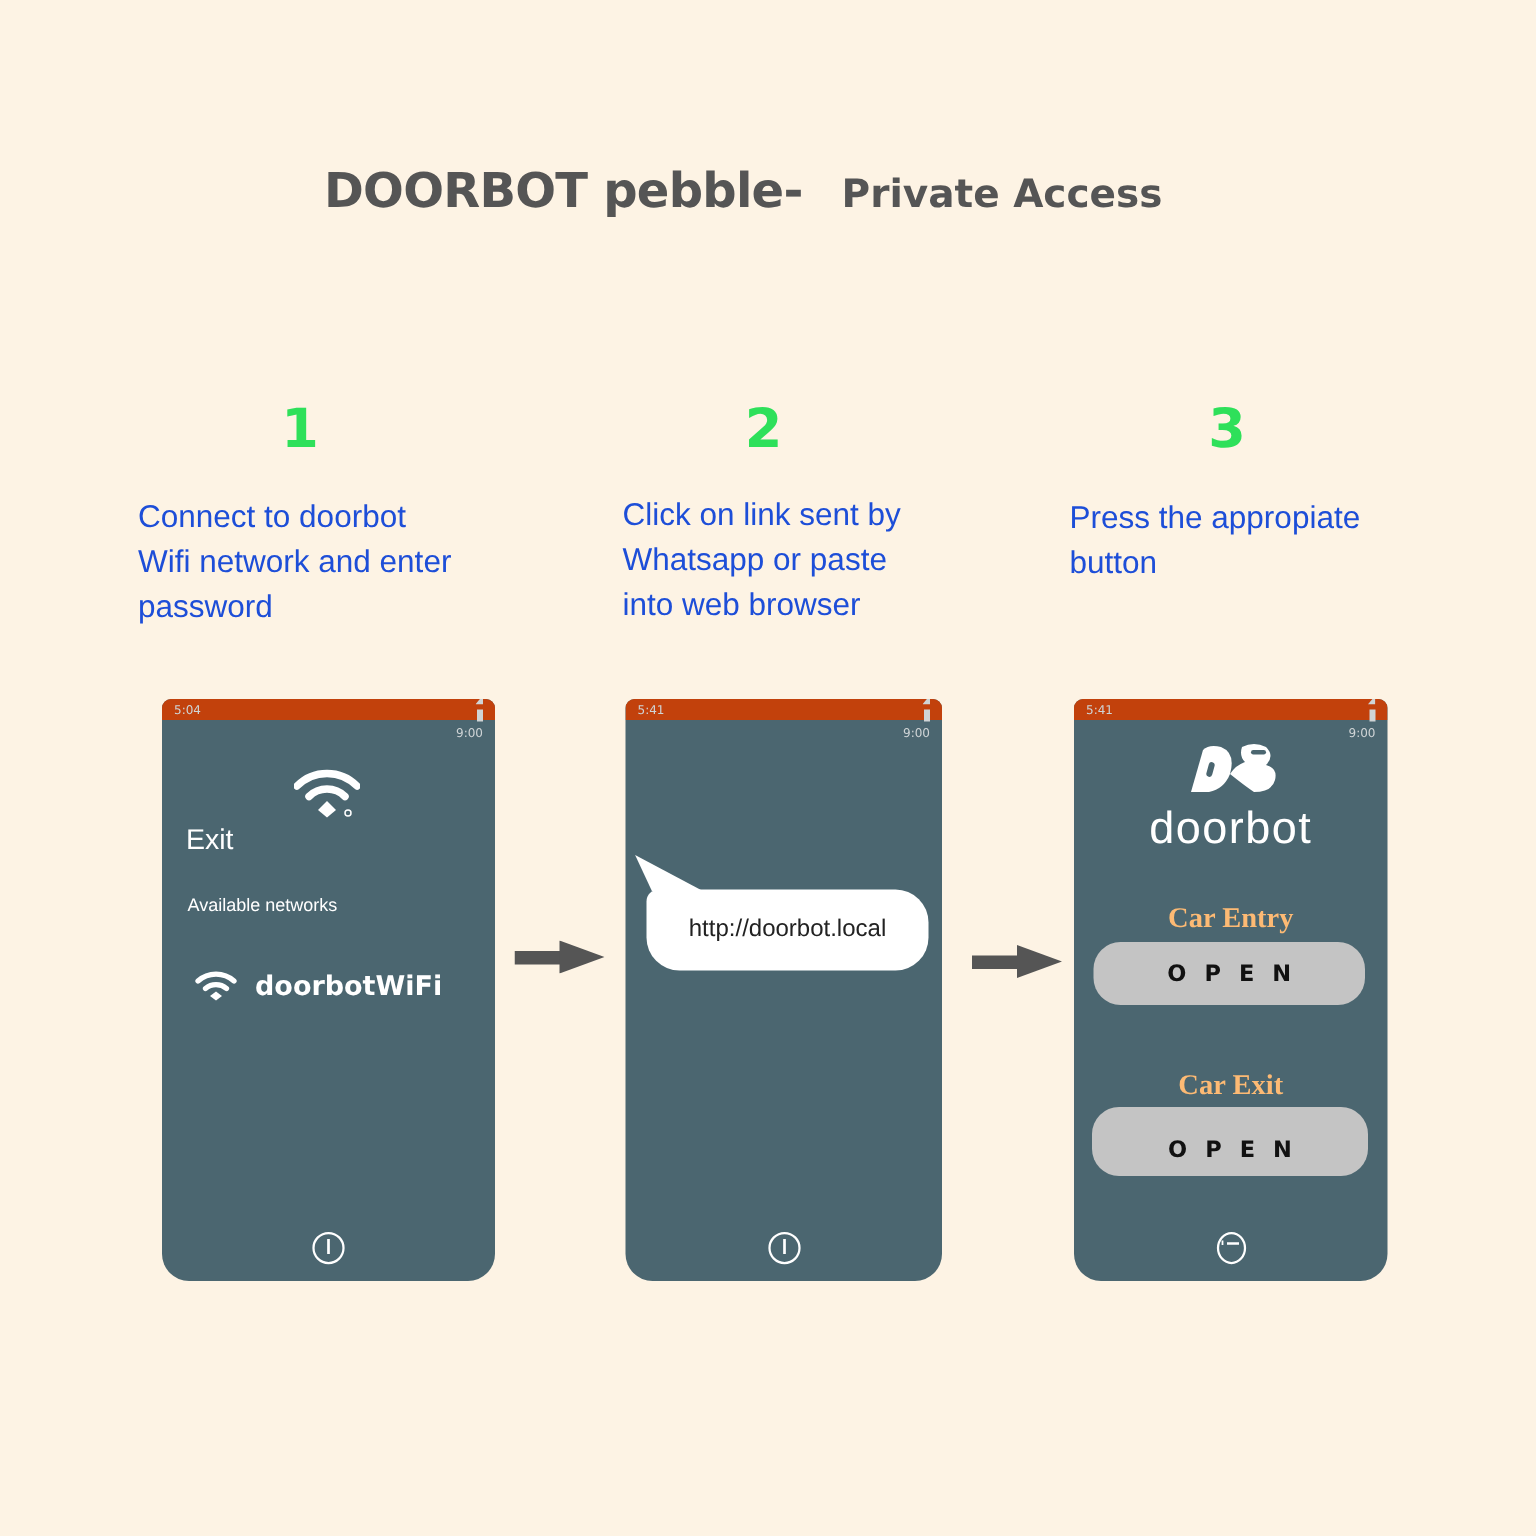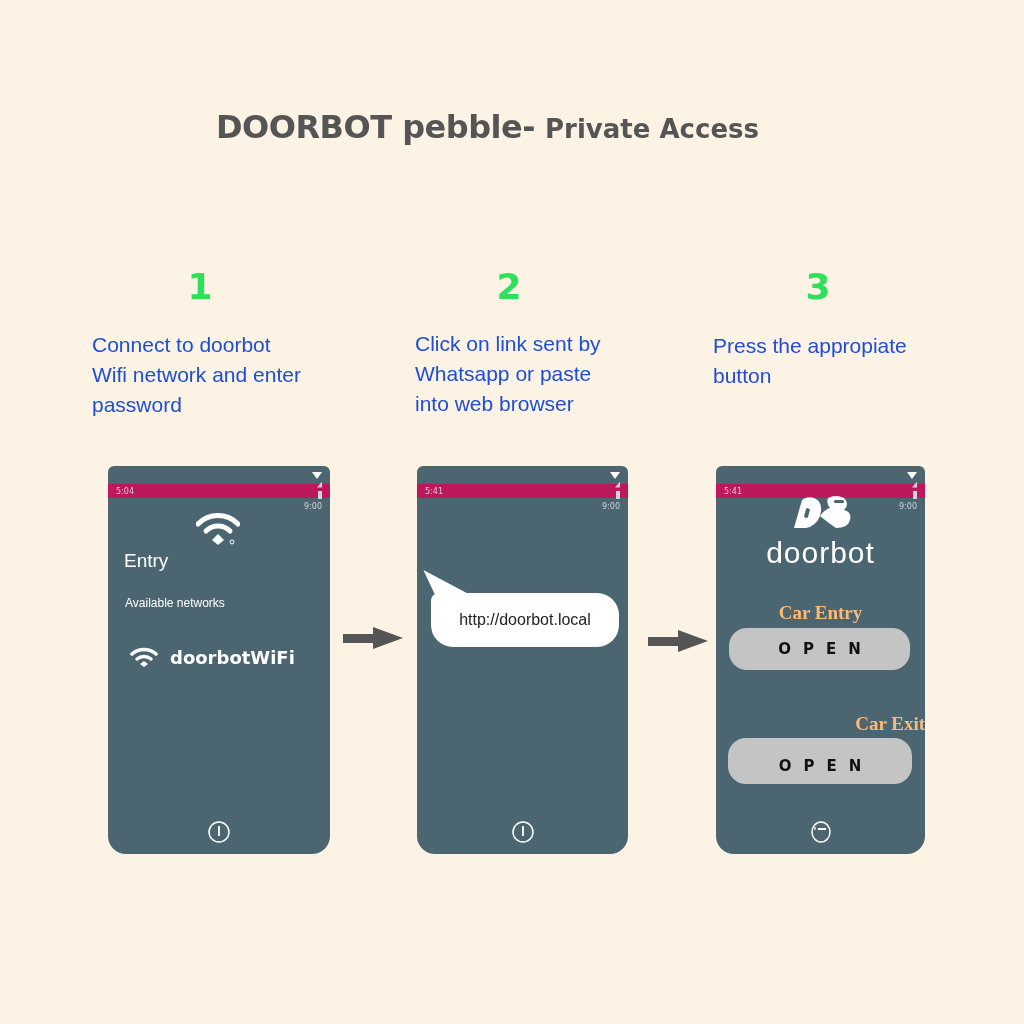--- a/index.html
+++ b/index.html
@@ -1,23 +1,23 @@
 <!DOCTYPE html>
 <html><head>
 <meta charset="utf-8">
 <style>
   html, body { margin:0; padding:0; }
   body { width:1024px; height:1024px; background:#fdf3e4; position:relative; overflow:hidden; font-family:"DejaVu Sans", sans-serif; }
   .title { position:absolute; left:216px; top:108px; color:#555555; font-weight:bold; white-space:nowrap; }
   .title .t1 { font-size:32px; letter-spacing:-0.5px; }
-  .title .t2 { font-size:26px; margin-left:10px; }
+  .title .t2 { font-size:26px; margin-left:26px; }
   .stepnum { position:absolute; top:266px; color:#2ee05a; font-size:36px; font-weight:bold; width:40px; text-align:center; }
   .stepdesc { position:absolute; color:#1d4ed8; font-size:21px; line-height:30px; white-space:pre-line; font-family:"Liberation Sans", sans-serif; }
   .phone { position:absolute; top:466px; height:388px; background:#4b6670; border-radius:6px 6px 18px 18px; overflow:hidden; }
-  .statusbar { height:14px; background:#be185d; color:#cfd4d6; font-size:8px; display:flex; justify-content:space-between; align-items:center; padding:0 8px;margin-top:18px; }
+  .statusbar { height:14px; background:#c2410c; color:#cfd4d6; font-size:8px; display:flex; justify-content:space-between; align-items:center; padding:0 8px; }
   .sb-right { display:flex; gap:3px; align-items:flex-end;flex-direction:column; }
   .tri { width:0; height:0; border-left:5px solid transparent; border-right:5px solid transparent; border-top:7px solid #fff; }
   .bars { width:5px; height:6px; background:#cfd4d6; clip-path:polygon(100% 0,100% 100%,0 100%); }
   .batt { width:4px; height:8px; background:#cfd4d6; }
   .power { position:absolute; bottom:10px; left:50%; margin-left:-12px; width:24px; height:24px; }
   .arrow { position:absolute; top:627px; width:60px; height:22px; }
   .wifi-title { position:absolute; left:16px; top:84px; color:#fff; font-size:19px; font-family:"Liberation Sans", sans-serif; }
   .avail { position:absolute; left:17px; top:130px; color:#fff; font-size:12px; font-family:"Liberation Sans", sans-serif; }
   .net { position:absolute; left:22px; top:180px; display:flex; align-items:center; gap:12px; color:#fff; font-size:18px; font-weight:bold; }
   .bubble { position:absolute; left:14px; top:127px; width:188px; height:54px; background:#fff; border-radius:8px 22px 22px 22px; display:flex; align-items:center; justify-content:center; color:#222; font-size:16px; font-family:"Liberation Sans", sans-serif; }
@@ -56,21 +56,21 @@
       <span class="batt"></span>
       <span>9:00</span>
     </span>
   </div>
   <svg style="position:absolute; left:88px; top:46px;" width="44" height="34" viewBox="0 0 44 34">
     <path d="M2 12 A28 28 0 0 1 42 12" stroke="#fff" stroke-width="5" fill="none" stroke-linecap="round"></path>
     <path d="M10 19 A17 17 0 0 1 34 19" stroke="#fff" stroke-width="5" fill="none" stroke-linecap="round"></path>
     <path d="M16 28 L22 22 L28 28 L22 33 Z" fill="#fff"></path>
     <circle cx="36" cy="30" r="2" fill="none" stroke="#fff" stroke-width="1"></circle>
   </svg>
-  <div class="wifi-title">Entry</div>
+  <div class="wifi-title">Exit</div>
   <div class="avail">Available networks</div>
   <div class="net">
     <svg width="28" height="22" viewBox="0 0 28 22">
       <path d="M2 8 A18 18 0 0 1 26 8" stroke="#fff" stroke-width="3.5" fill="none" stroke-linecap="round"></path>
       <path d="M7 13 A11 11 0 0 1 21 13" stroke="#fff" stroke-width="3.5" fill="none" stroke-linecap="round"></path>
       <path d="M10 18 L14 15 L18 18 L14 21 Z" fill="#fff"></path>
     </svg>
     <span>doorbotWiFi</span>
   </div>
   <svg class="power" viewBox="0 0 24 24">
@@ -125,21 +125,21 @@
       <rect x="19" y="14" width="4" height="10" rx="2" fill="#4b6670" transform="rotate(15 21 19)"></rect>
       <path d="M34 22 Q44 30 50 34 Q62 34 64 26 Q66 18 58 16 Q64 10 58 4 Q50 0 42 4 Q40 10 44 14 Q38 16 34 22 Z" fill="#fff"></path>
       <rect x="48" y="6" width="10" height="3" rx="1.5" fill="#4b6670"></rect>
     </svg>
     <div class="logo-word">doorbot</div>
   </div>
   <div class="car-label" style="top:136px;">Car Entry</div>
   <div class="open-btn" style="left:13px; top:162px; width:181px; height:42px;">
     <span>OPEN</span>
   </div>
-  <div class="car-label" style="top:247px;text-align:right;">Car Exit</div>
+  <div class="car-label" style="top:247px;">Car Exit</div>
   <div class="open-btn" style="left:12px; top:272px; width:184px; height:46px; padding-top:10px;">
     <span>OPEN</span>
   </div>
   <svg class="power" viewBox="0 0 24 24" style="margin-left:-12px;">
     <ellipse cx="12" cy="12" rx="9" ry="10" stroke="#fff" stroke-width="1.5" fill="none"></ellipse>
     <line x1="9" y1="9" x2="17" y2="9" stroke="#fff" stroke-width="1.8"></line>
     <line x1="6" y1="7" x2="6" y2="10" stroke="#fff" stroke-width="1.2"></line>
   </svg>
 </div>
 

